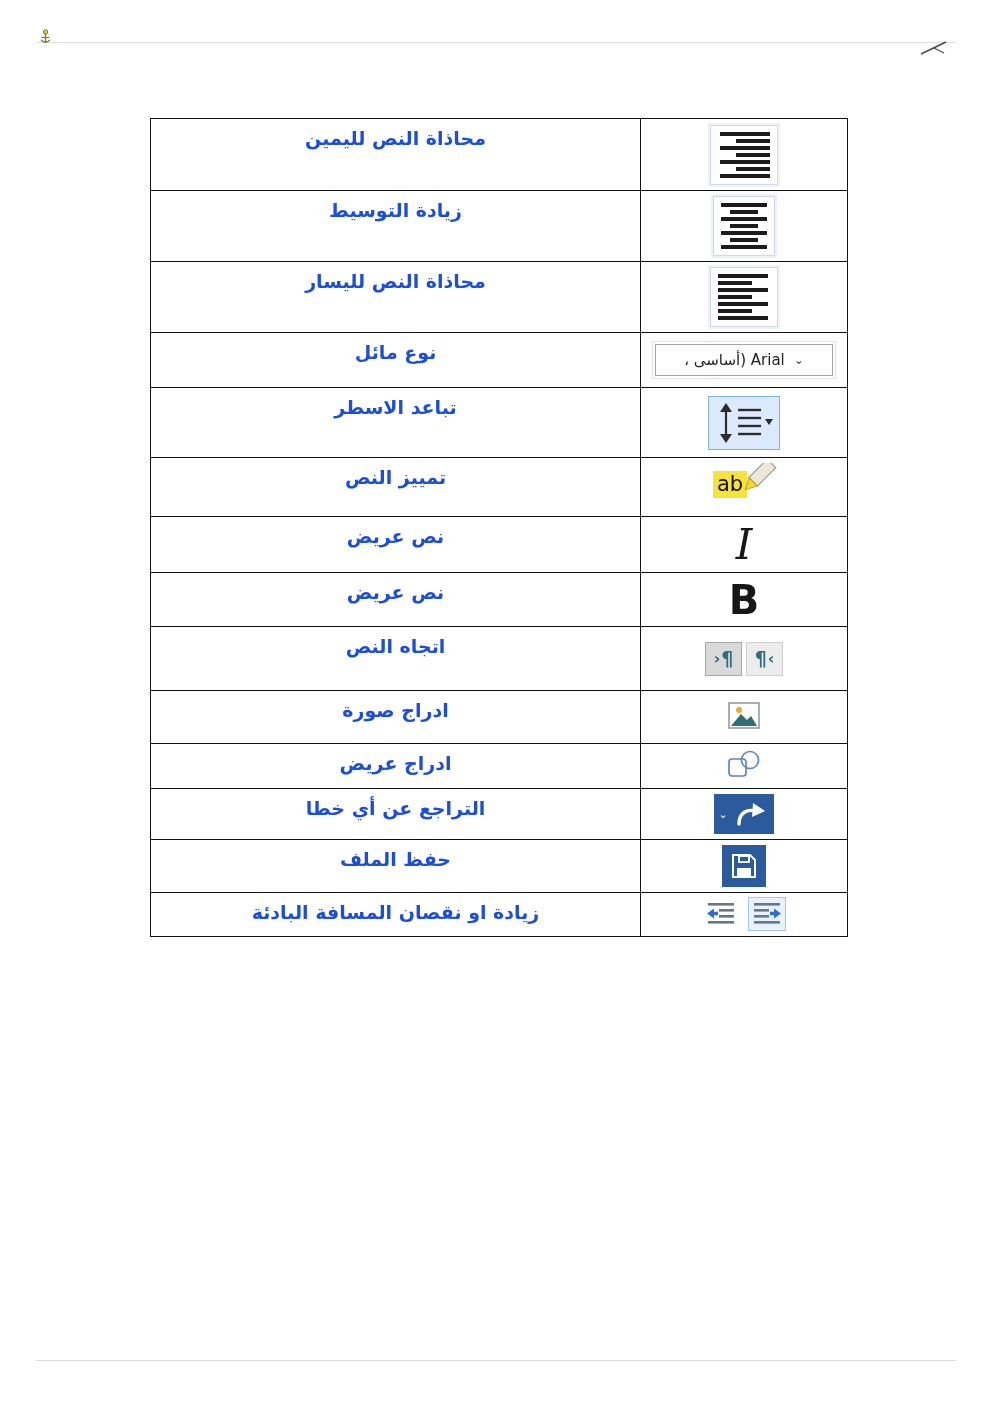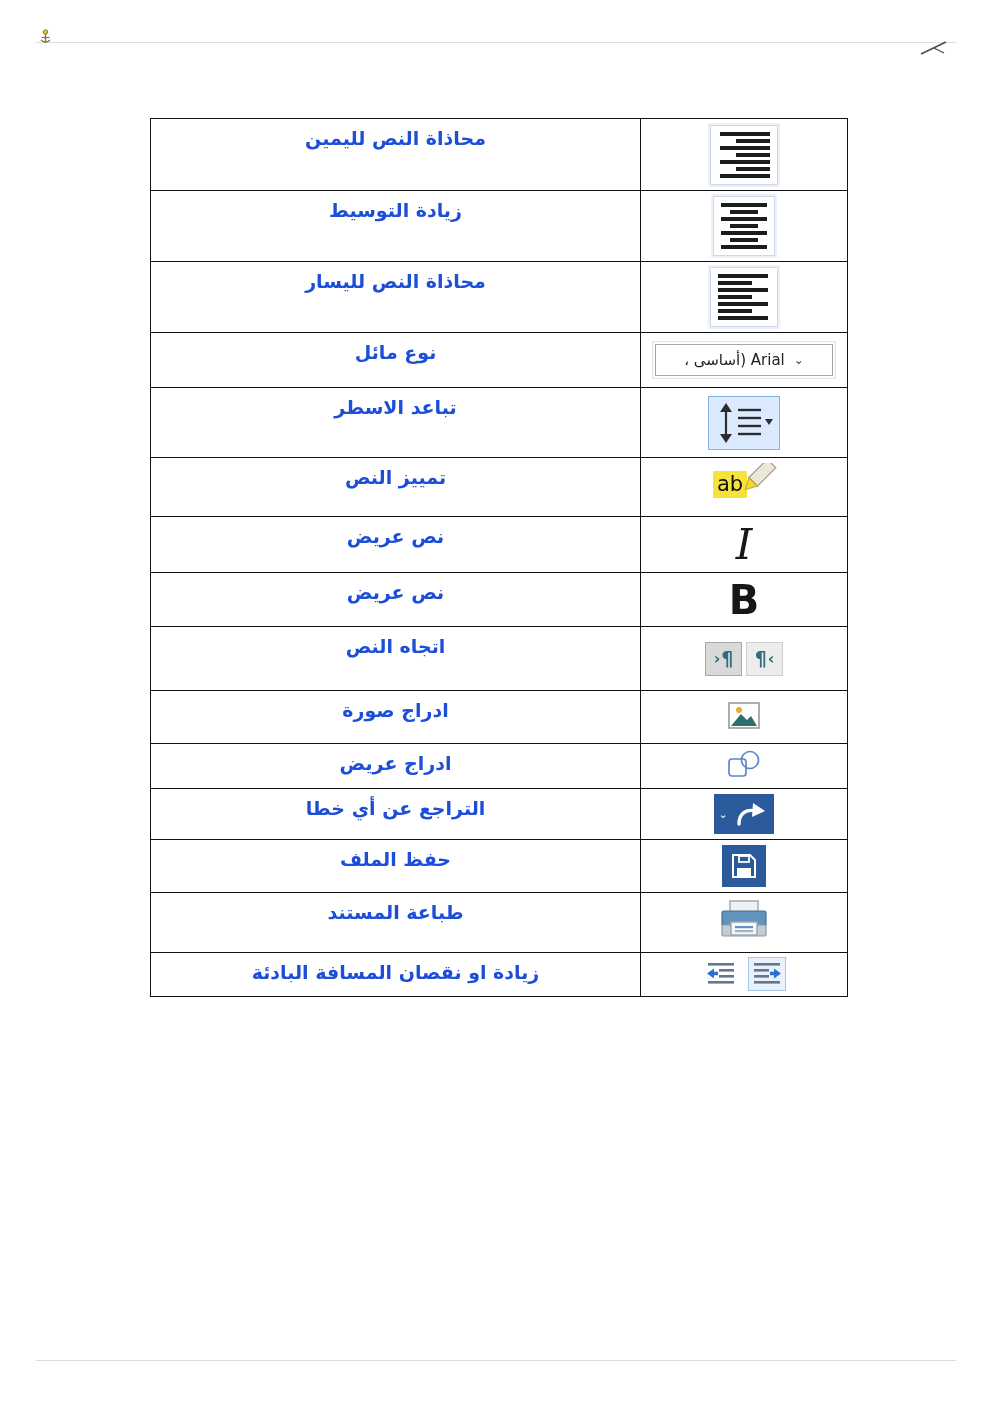--- a/index.html
+++ b/index.html
@@ -194,31 +194,20 @@
         </tr>
         <tr style="height: 47px;">
           <td class="label-cell"><span>حفظ الملف</span></td>
           <td class="icon-cell"><div class="save-box">
               <svg width="26" height="26" viewBox="0 0 26 26">
                 <path d="M2 2 h17 l5 5 v17 h-22 z" fill="none" stroke="#ffffff" stroke-width="2"></path>
                 <rect x="8" y="3" width="10" height="6" fill="none" stroke="#ffffff" stroke-width="1.8"></rect>
                 <rect x="6" y="15" width="14" height="9" fill="#ffffff"></rect>
               </svg>
             </div></td>
-        </tr>
-        <tr style="height: 60px;">
-          <td class="label-cell"><span>طباعة المستند</span></td>
-          <td class="icon-cell"><span class="print-holder"><svg width="50" height="42" viewBox="0 0 50 42">
-                <rect x="11" y="1" width="28" height="11" fill="#eef0f1" stroke="#9aa4ad" stroke-width="1.4"></rect>
-                <rect x="3" y="11" width="44" height="15" rx="2" fill="#6292bd" stroke="#49708f" stroke-width="1.2"></rect>
-                <rect x="3" y="25" width="44" height="11" rx="1.5" fill="#c2cdd6" stroke="#8d9aa5" stroke-width="1.2"></rect>
-                <rect x="12" y="22" width="26" height="13" fill="#f6f8f9" stroke="#9aa4ad" stroke-width="1.4"></rect>
-                <rect x="16" y="26" width="18" height="2.2" fill="#6292bd"></rect>
-                <rect x="16" y="30" width="18" height="2.2" fill="#9fb3c2"></rect>
-              </svg></span></td>
         </tr>
         <tr style="height: 31px;">
           <td class="label-cell"><span>زيادة او نقصان المسافة البادئة</span></td>
           <td class="icon-cell"><div class="ind-wrap">
               <div class="ind-a"><svg width="30" height="26" viewBox="0 0 30 26">
                   <g fill="#63788f">
                     <rect x="2" y="2" width="26" height="2.6"></rect>
                     <rect x="13" y="8" width="15" height="2.6"></rect>
                     <rect x="13" y="14" width="15" height="2.6"></rect>
                     <rect x="2" y="20" width="26" height="2.6"></rect>

